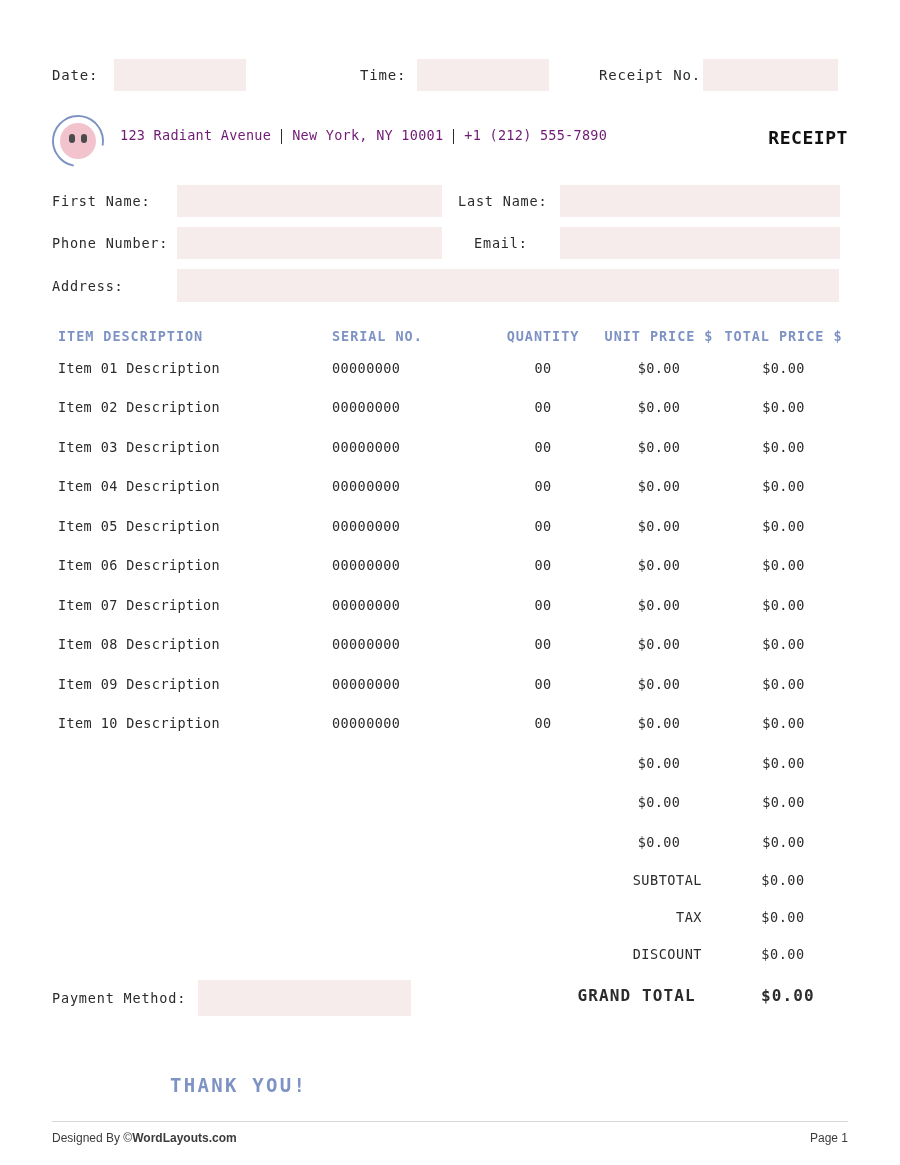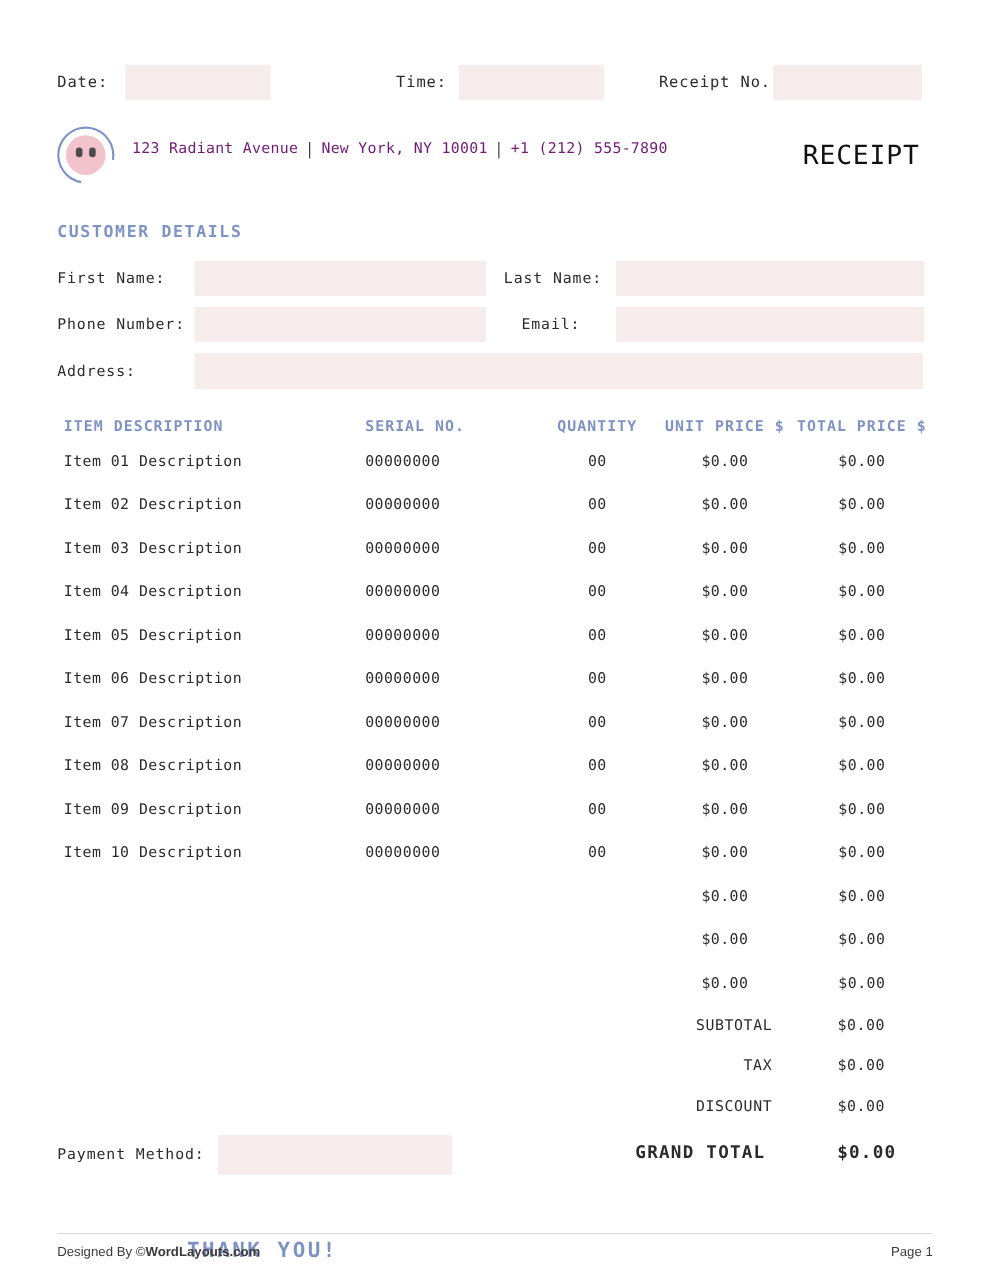--- a/index.html
+++ b/index.html
@@ -104,24 +104,24 @@
     display: inline-block;
     width: 1px;
     height: 15px;
     background: #2b2b2b;
     margin: 0 10px;
     position: relative;
     top: 1px;
   }
   .receipt-word {
     position: absolute;
-    right: 12px;
+    right: 0;
     top: 14px;
-    font-size: 24px;
-    font-weight: normal;
+    font-size: 18px;
+    font-weight: bold;
     letter-spacing: 0.03em;
     color: #111;
   }
 
   
   .section-title {
     margin-top: 34px;
     font-size: 15px;
     font-weight: bold;
     letter-spacing: 0.1em;
@@ -266,21 +266,20 @@
         <span>123 Radiant Avenue</span>
         <span class="sep"></span>
         <span>New York, NY 10001</span>
         <span class="sep"></span>
         <span>+1 (212) 555-7890</span>
       </div>
     </div>
     <div class="receipt-word">RECEIPT</div>
   </div>
 
-  <div class="section-title">CUSTOMER DETAILS</div>
 
   <div class="cust-grid">
     <div class="cust-line">
       <span class="cust-label lbl-first">First Name:</span>
       <div class="field-box box-first"></div>
       <span class="cust-label lbl-last">Last Name:</span>
       <div class="field-box box-last"></div>
     </div>
     <div class="cust-line">
       <span class="cust-label lbl-phone">Phone Number:</span>

